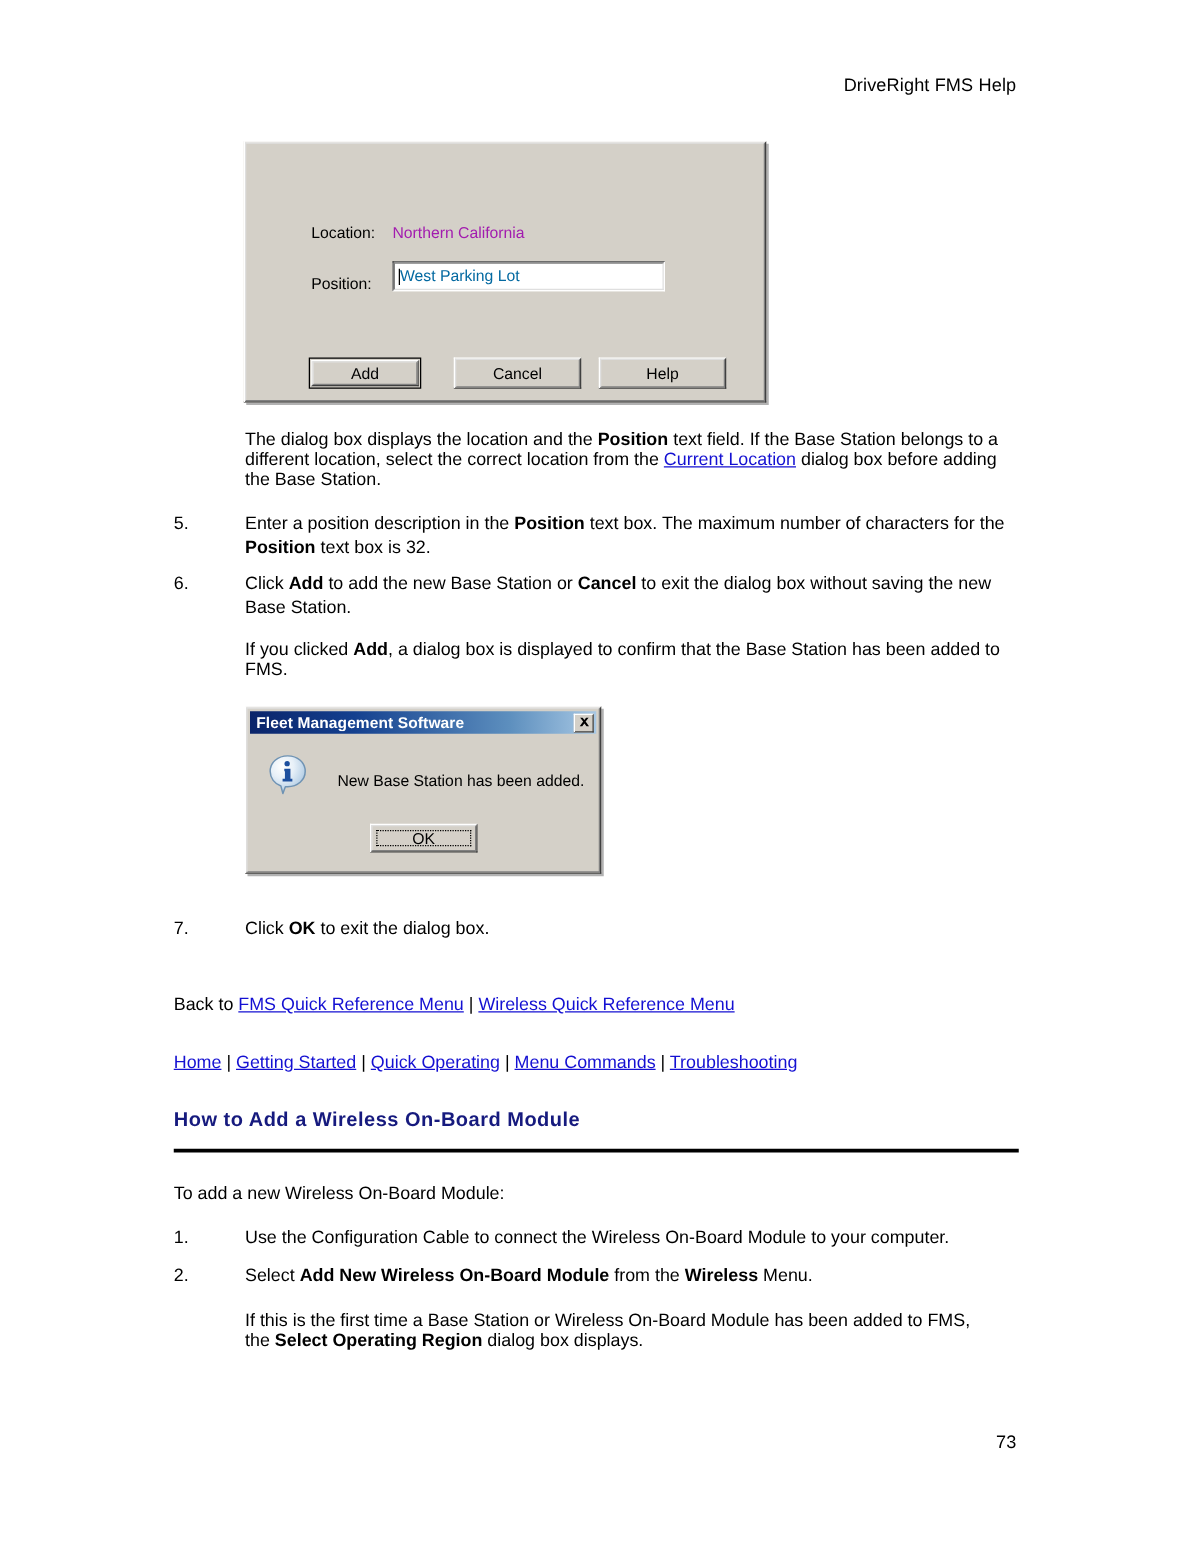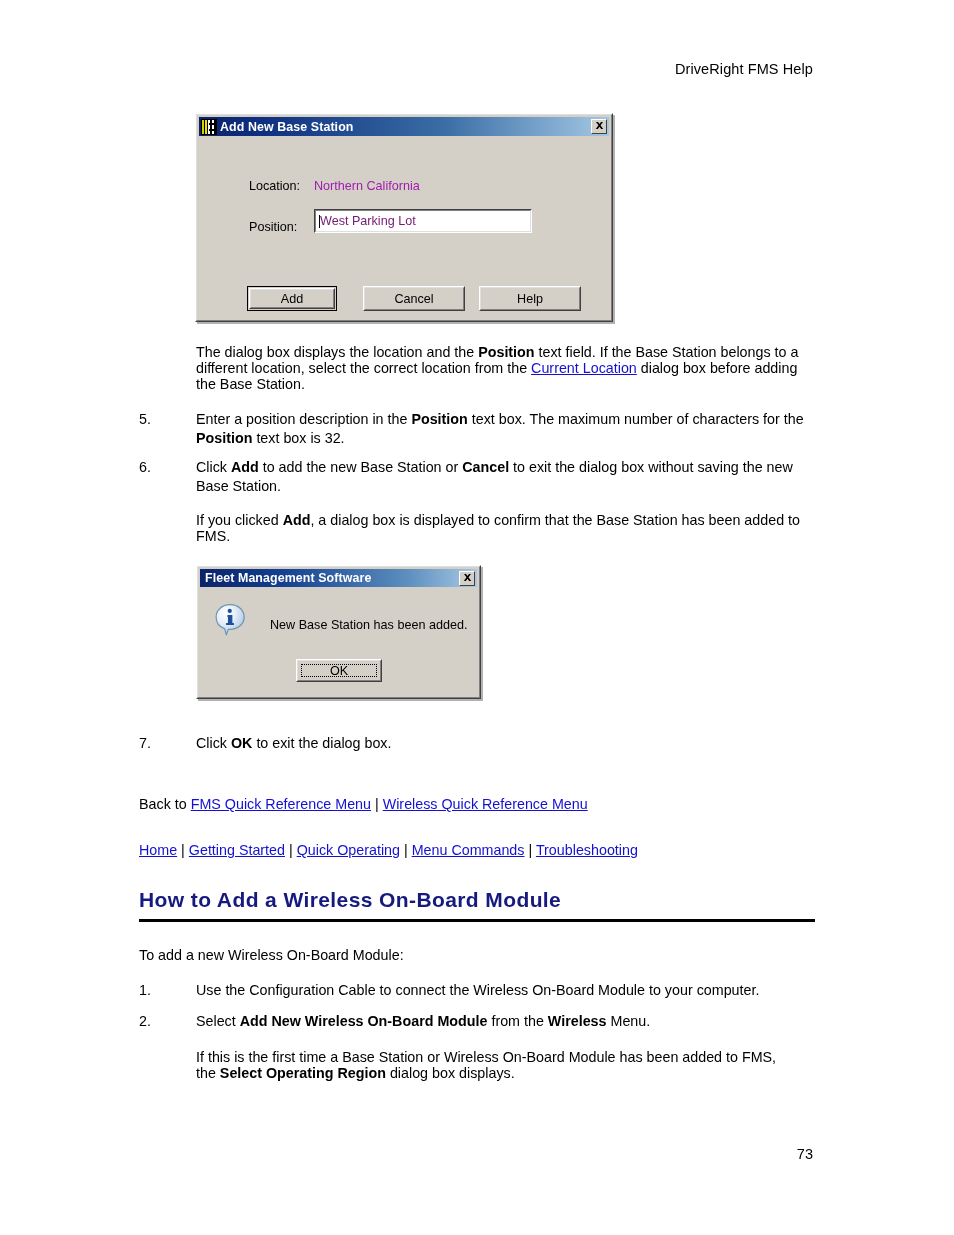--- a/index.html
+++ b/index.html
@@ -74,21 +74,21 @@
     text-decoration: underline;
     cursor: pointer;
   }
 
   
   .section-heading {
     position: absolute;
     left: 139px;
     top: 888px;
     width: 676px;
-    font-size: 21px;
+    font-size: 16px;
     font-weight: bold;
     color: #161a7e;
     letter-spacing: 0.4px;
     font-family: "Liberation Sans", sans-serif;
   }
   .heading-rule {
     position: absolute;
     left: 139px;
     top: 919px;
     width: 676px;
@@ -198,21 +198,21 @@
     border-left: 1px solid #808080;
     border-right: 1px solid #dfdfdf;
     border-bottom: 1px solid #dfdfdf;
     box-sizing: border-box;
     display: flex;
     align-items: center;
     padding-left: 3px;
   }
   .text-field-value {
     font-size: 12.6px;
-    color: #701a75;
+    color: #0369a1;
     white-space: nowrap;
   }
   .caret {
     display: inline-block;
     width: 1px;
     height: 13px;
     background: #000;
     vertical-align: middle;
     margin-right: 0px;
   }
@@ -299,41 +299,20 @@
 </head>
 <body>
 
 <div class="page">
 
   <div class="page-header">DriveRight FMS Help</div>
 
   <div class="win-dialog" id="dlg1" style="left:195px; top:113px; width:418px; height:209px;">
     <div class="win-dialog-inner"></div>
 
-    <div class="titlebar">
-      <svg class="title-icon" viewBox="0 0 16 16">
-        <rect x="0" y="0" width="16" height="16" fill="#000000"></rect>
-        <rect x="1" y="1" width="2" height="14" fill="#d8d000"></rect>
-        <rect x="3" y="1" width="1" height="14" fill="#000000"></rect>
-        <rect x="4" y="1" width="2" height="14" fill="#e8e000"></rect>
-        <rect x="6" y="1" width="1" height="14" fill="#000000"></rect>
-        <rect x="7" y="1" width="2" height="14" fill="#ffffff"></rect>
-        <rect x="9" y="1" width="2" height="14" fill="#000000"></rect>
-        <rect x="11" y="1" width="2" height="14" fill="#ffffff"></rect>
-        <rect x="13" y="1" width="2" height="14" fill="#000000"></rect>
-        <rect x="8" y="4" width="5" height="2" fill="#000000"></rect>
-        <rect x="8" y="10" width="5" height="2" fill="#000000"></rect>
-      </svg>
-      <span class="titlebar-title">Add New Base Station</span>
-      <span class="close-btn">
-        <svg width="9" height="9" viewBox="0 0 9 9">
-          <path d="M1,0 L3,0 L4.5,2 L6,0 L8,0 L5.5,3.2 L8.2,7 L6.2,7 L4.5,4.7 L2.8,7 L0.8,7 L3.5,3.2 Z" fill="#000000"></path>
-        </svg>
-      </span>
-    </div>
 
     <span class="dlg-label" style="left:53px; top:65px;">Location:</span>
     <span class="dlg-value" style="left:118px; top:65px;">Northern California</span>
 
     <span class="dlg-label" style="left:53px; top:106px;">Position:</span>
 
     <div class="text-field" style="left:118px; top:95px; width:218px; height:24px;">
       <div class="text-field-inner">
         <span class="caret"></span>
         <span class="text-field-value">West Parking Lot</span>

